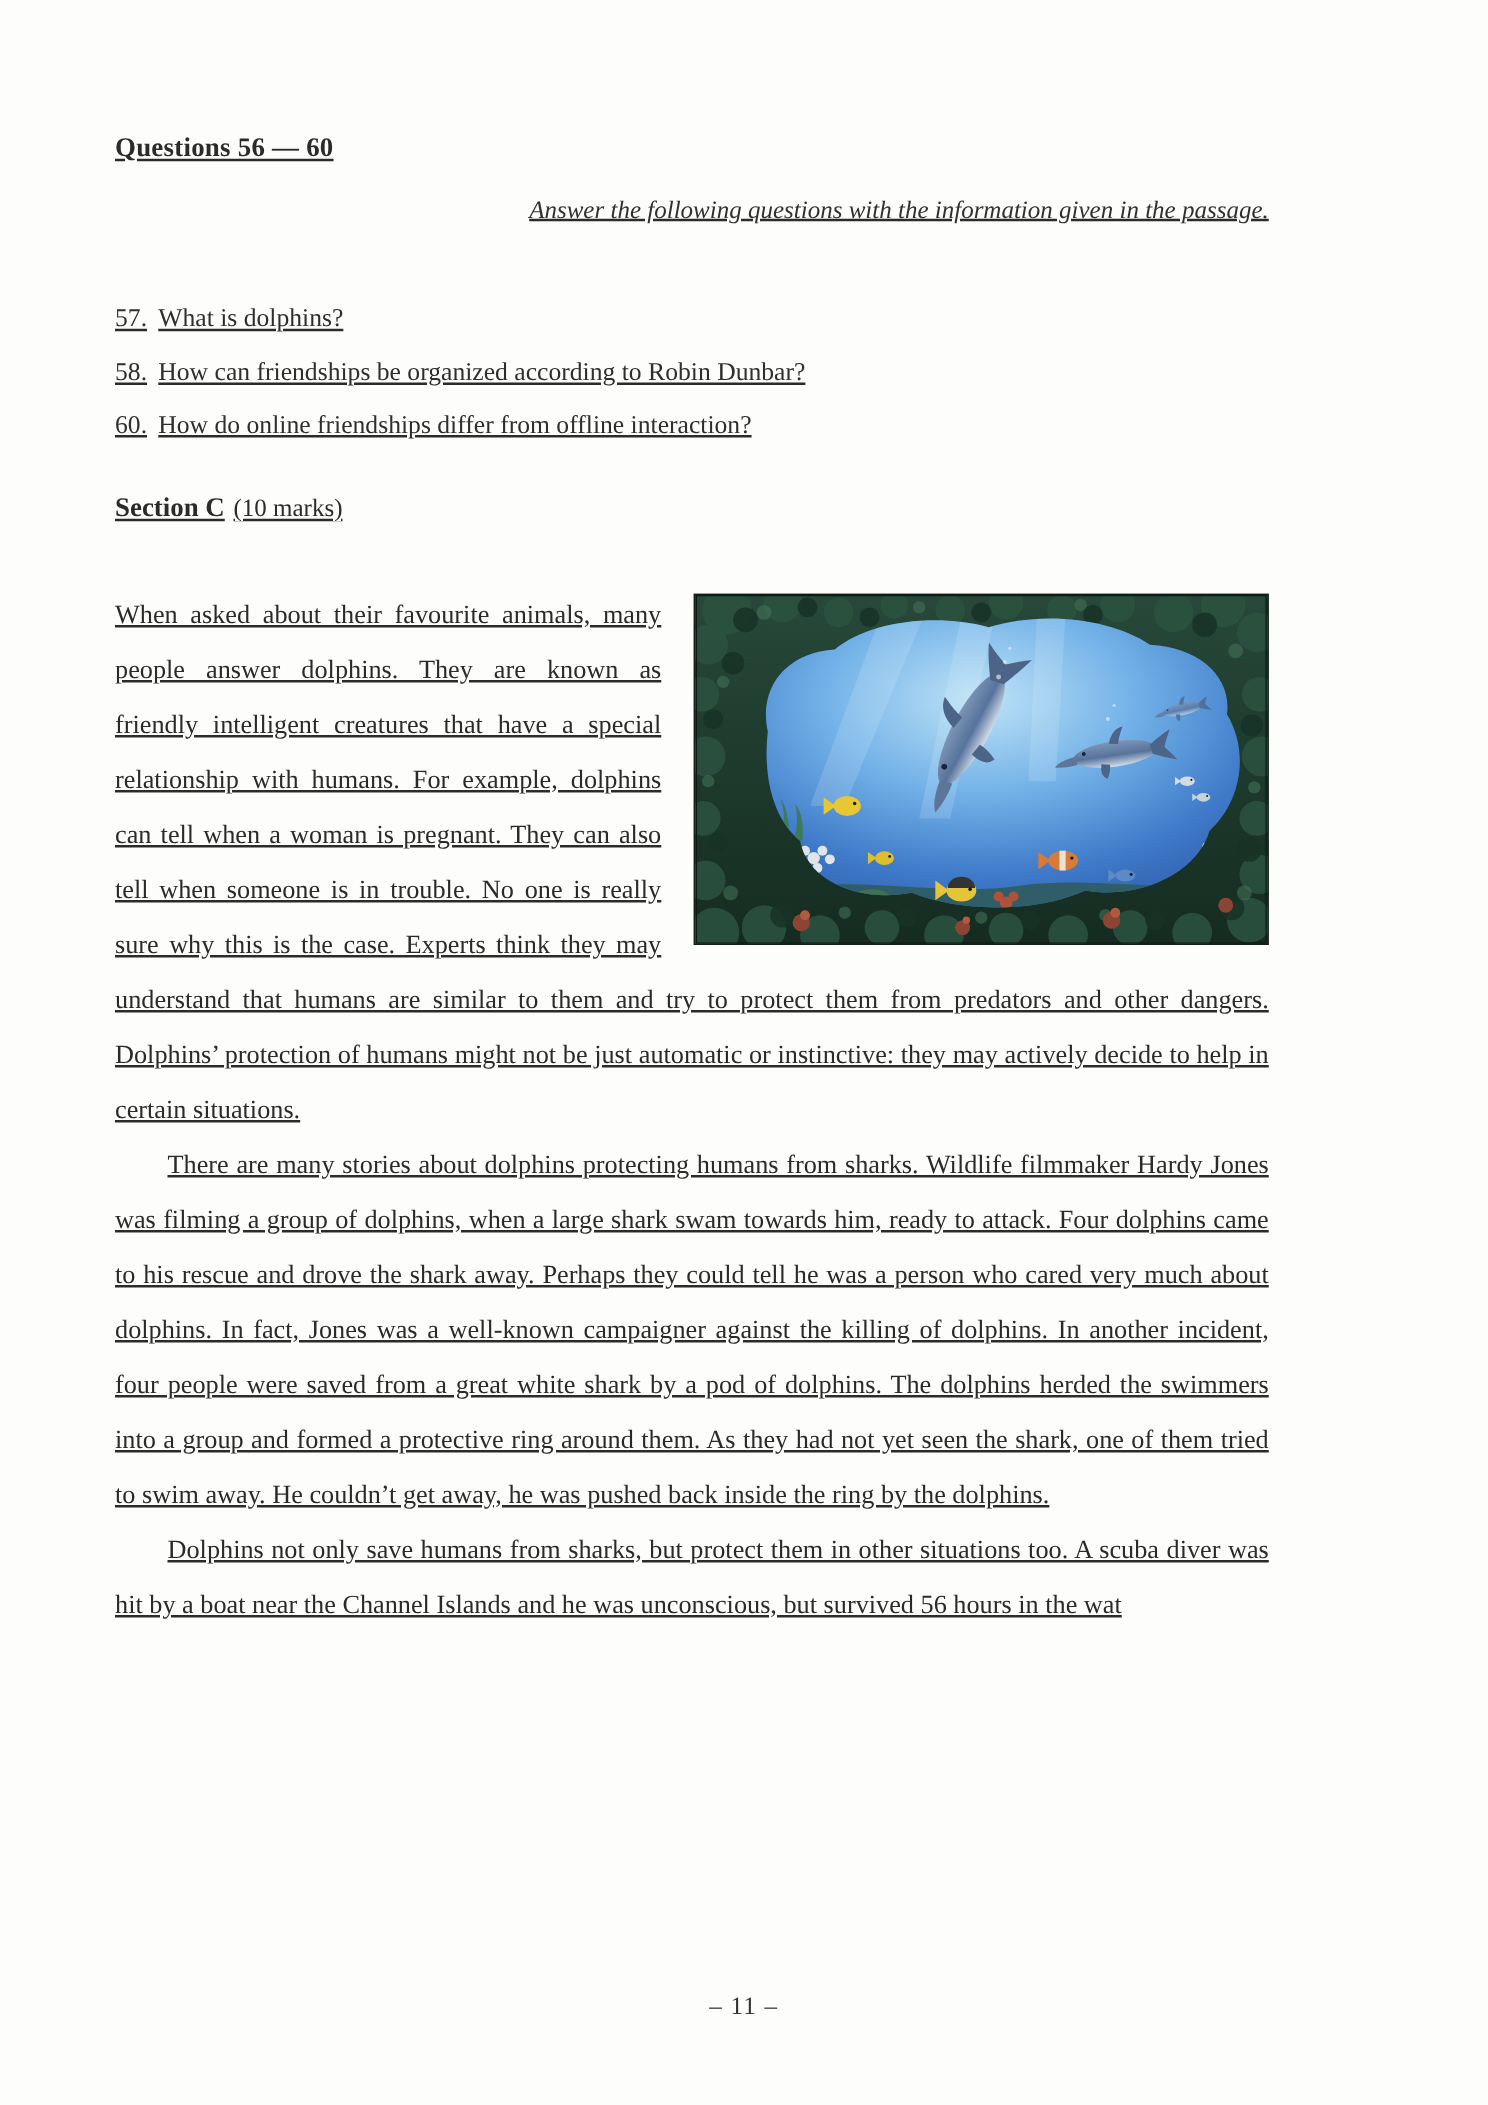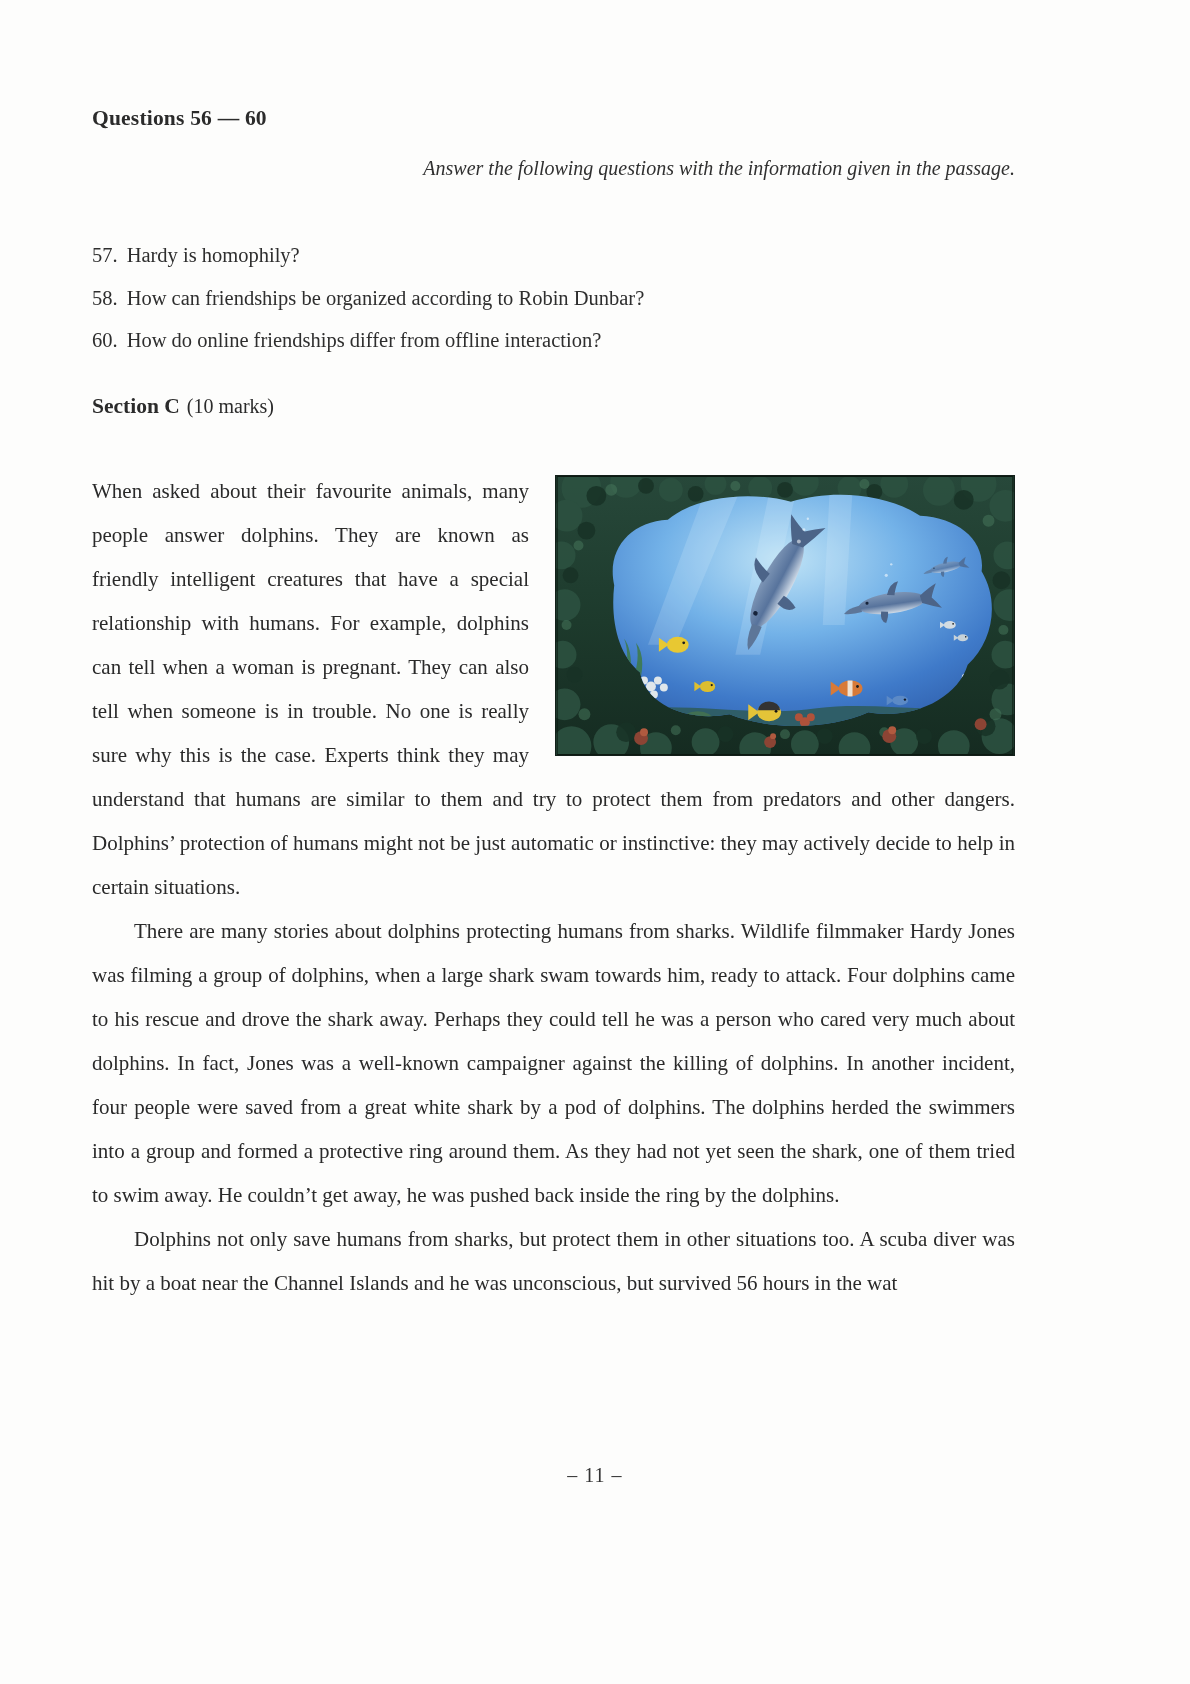--- a/index.html
+++ b/index.html
@@ -6,21 +6,21 @@
   html,body { width:1190px; }
   body {
     width:1190px; height:1684px;
     background:#fdfdfc;
     font-family:"Liberation Serif","DejaVu Serif",serif;
     color:#2b2b2b;
     position:relative;
     overflow:hidden;
   }
   .content {
-    position:absolute; left:92px; top:0; width:923px;
+    position:absolute; left:92px; top:0; width:923px;text-decoration:underline;
   }
   .q-title {
     margin-top:106px;
     font-size:21.5px; font-weight:700; letter-spacing:0.2px;
   }
   .q-instruction {
     margin-top:26px;
     font-size:20px; font-style:italic; color:#303030;text-align:right;
   }
   .q-list {
@@ -44,37 +44,37 @@
   .passage p.indent { text-indent:42px; }
   .passage-figure {
     float:right;
     width:460px; height:281px;
     margin:6px 0 16px 26px;
     border:1px solid #13201a;
     background:#1c3a2c;
   }
   .passage-figure svg { display:block; }
   .page-footer {
-    position:absolute; top:1464px; left:0; width:1190px;
+    position:absolute; top:1594px; left:0; width:1190px;
     text-align:center; font-size:20px; color:#333;
     letter-spacing:1px;
   }
 </style>
 </head>
 <body>
 
 <div class="content">
 
   <h2 class="q-title">Questions 56 — 60</h2>
 
   <p class="q-instruction">Answer the following questions with the information given in the passage.</p>
 
   <ol class="q-list">
     <li class="q-item">
-      <span class="q-num">57.</span><span>Hardy is homophily?</span>
+      <span class="q-num">57.</span><span>What is dolphins?</span>
     </li>
     <li class="q-item">
       <span class="q-num">58.</span><span>How can friendships be organized according to Robin Dunbar?</span>
     </li>
     <li class="q-item">
       <span class="q-num">60.</span><span>How do online friendships differ from offline interaction?</span>
     </li>
   </ol>
 
   <h2 class="sec-title">

